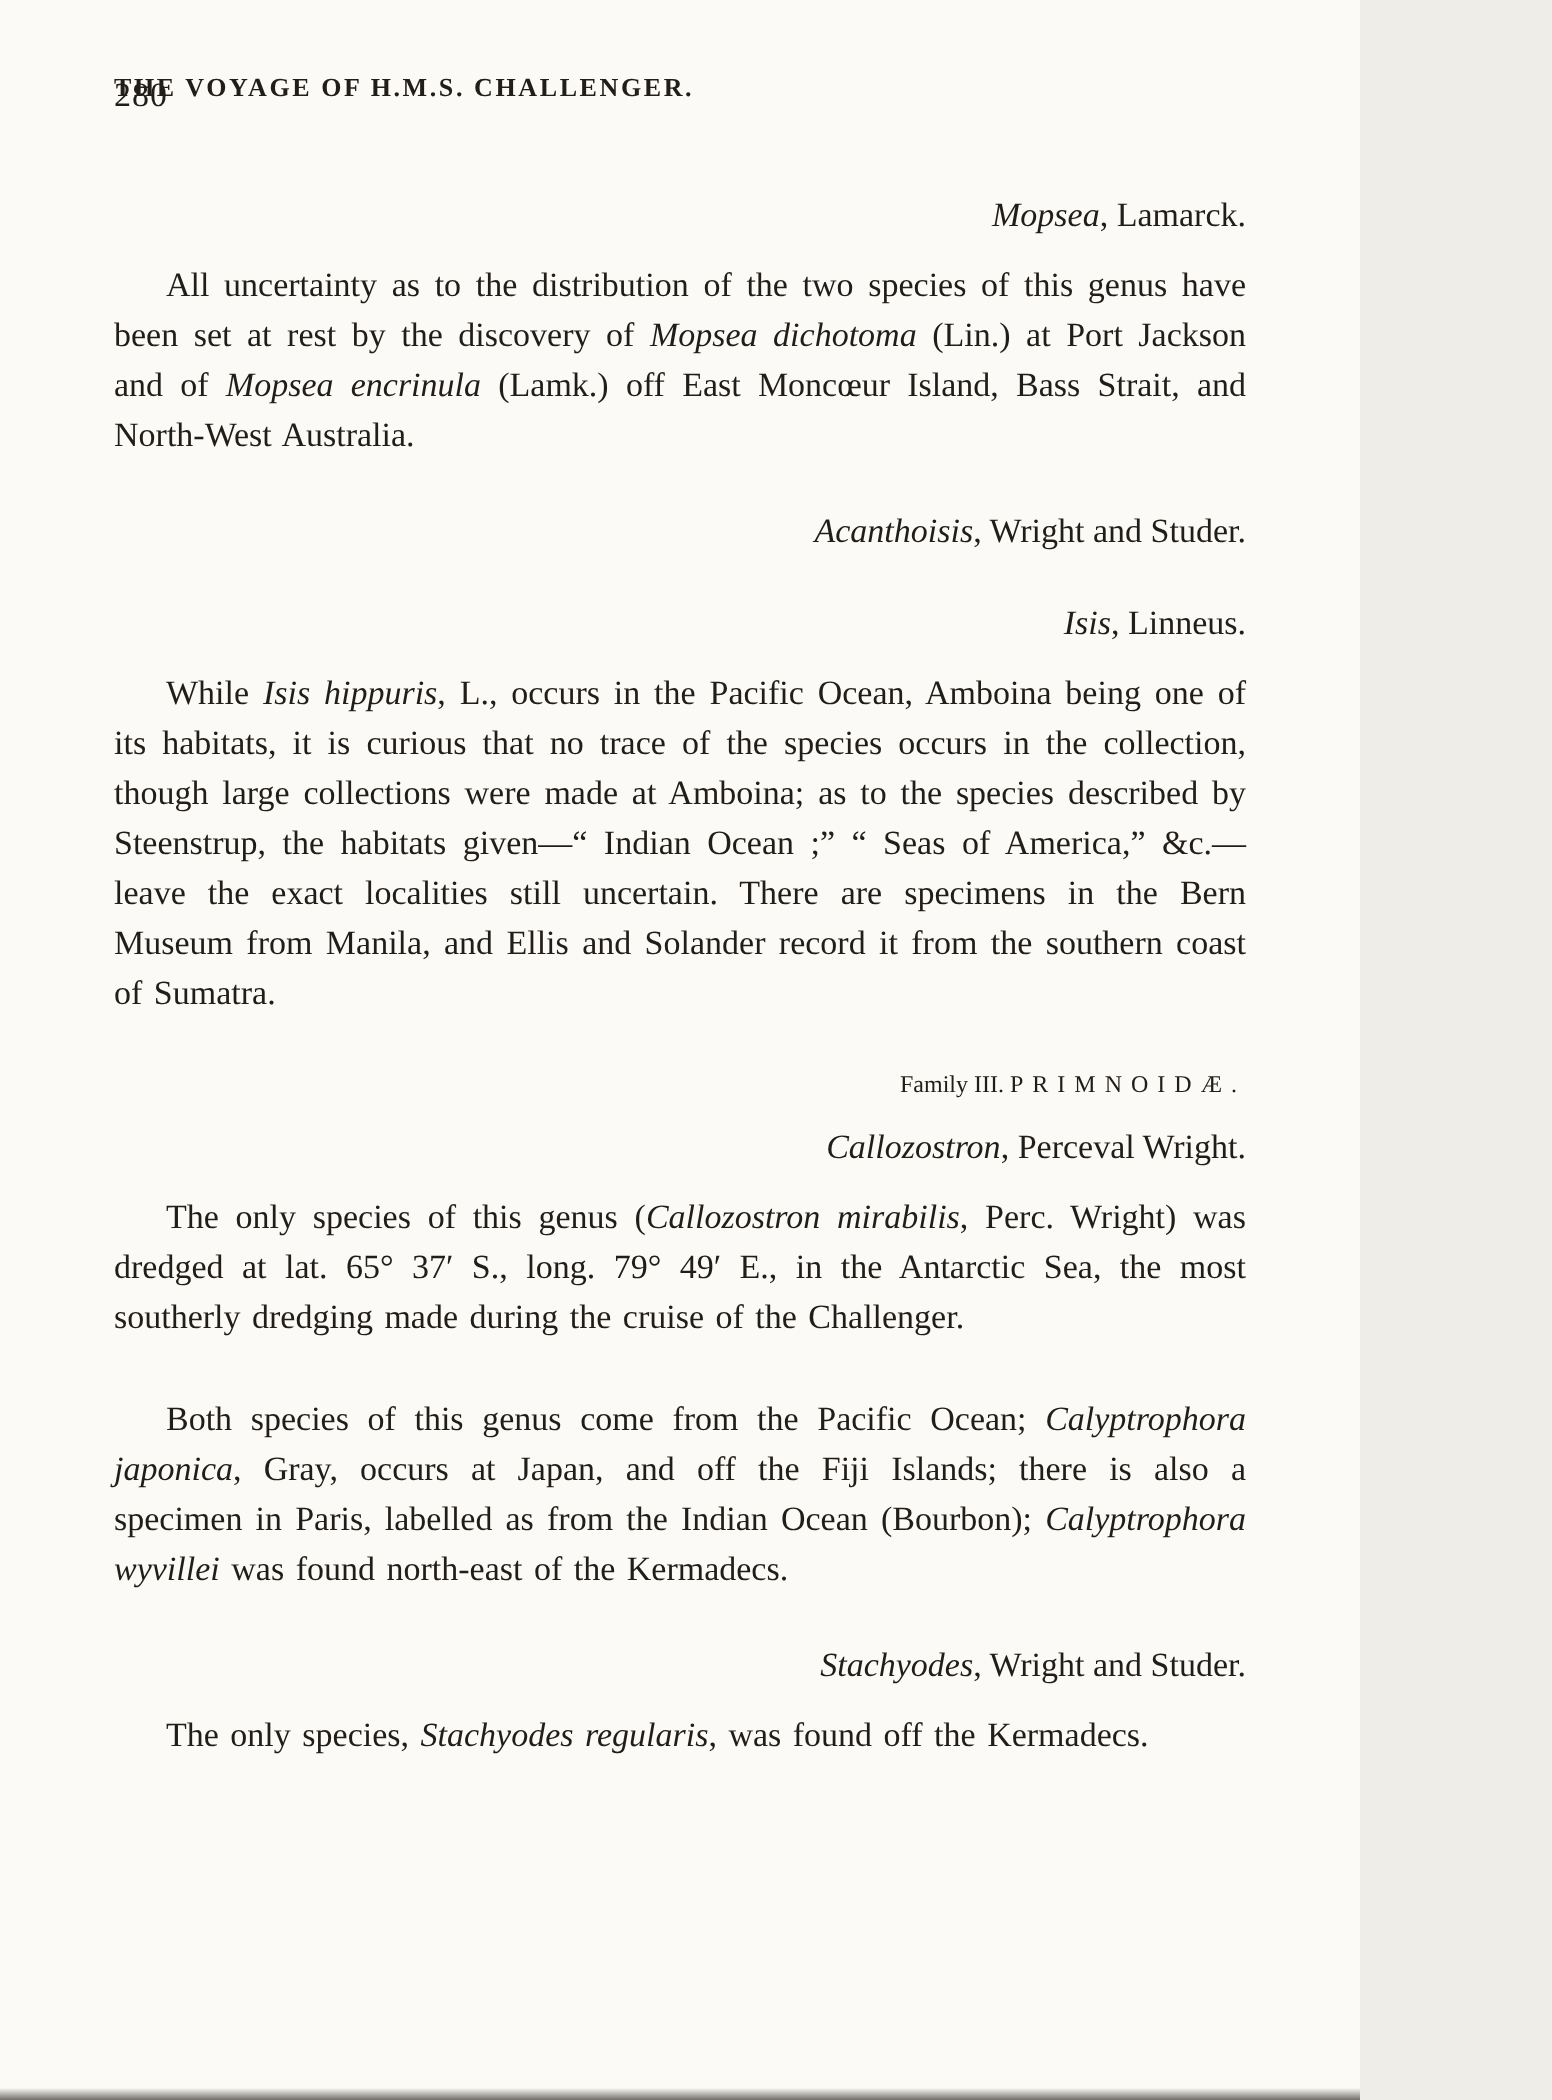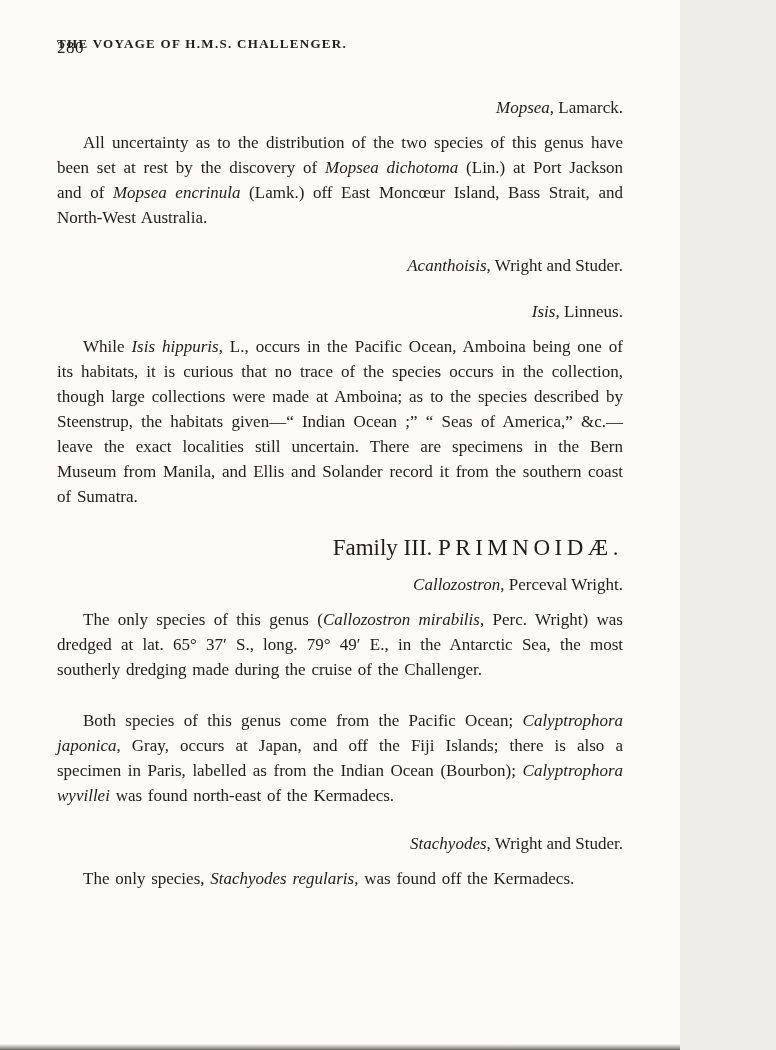--- a/index.html
+++ b/index.html
@@ -33,21 +33,21 @@
     font-size: 13px; font-weight: bold; letter-spacing: 1.3px;
   }
   .section { margin-bottom: 26px; }
   .section-heading {
     margin: 0 0 12px 0;
     text-align: right;
     font-size: 17px;
     font-weight: normal;
   }
   .section.family { margin-top: 16px; margin-bottom: 14px; }
-  .section.family .section-heading { font-size: 23px; }
+  .section.family .section-heading { font-size: 12px; }
   .spaced { letter-spacing: 4.5px; }
   .para {
     margin: 0;
     font-size: 17px;
     line-height: 25px;
     text-align: justify;
     text-indent: 26px;
     word-spacing: 1.5px;
   }
 </style>

